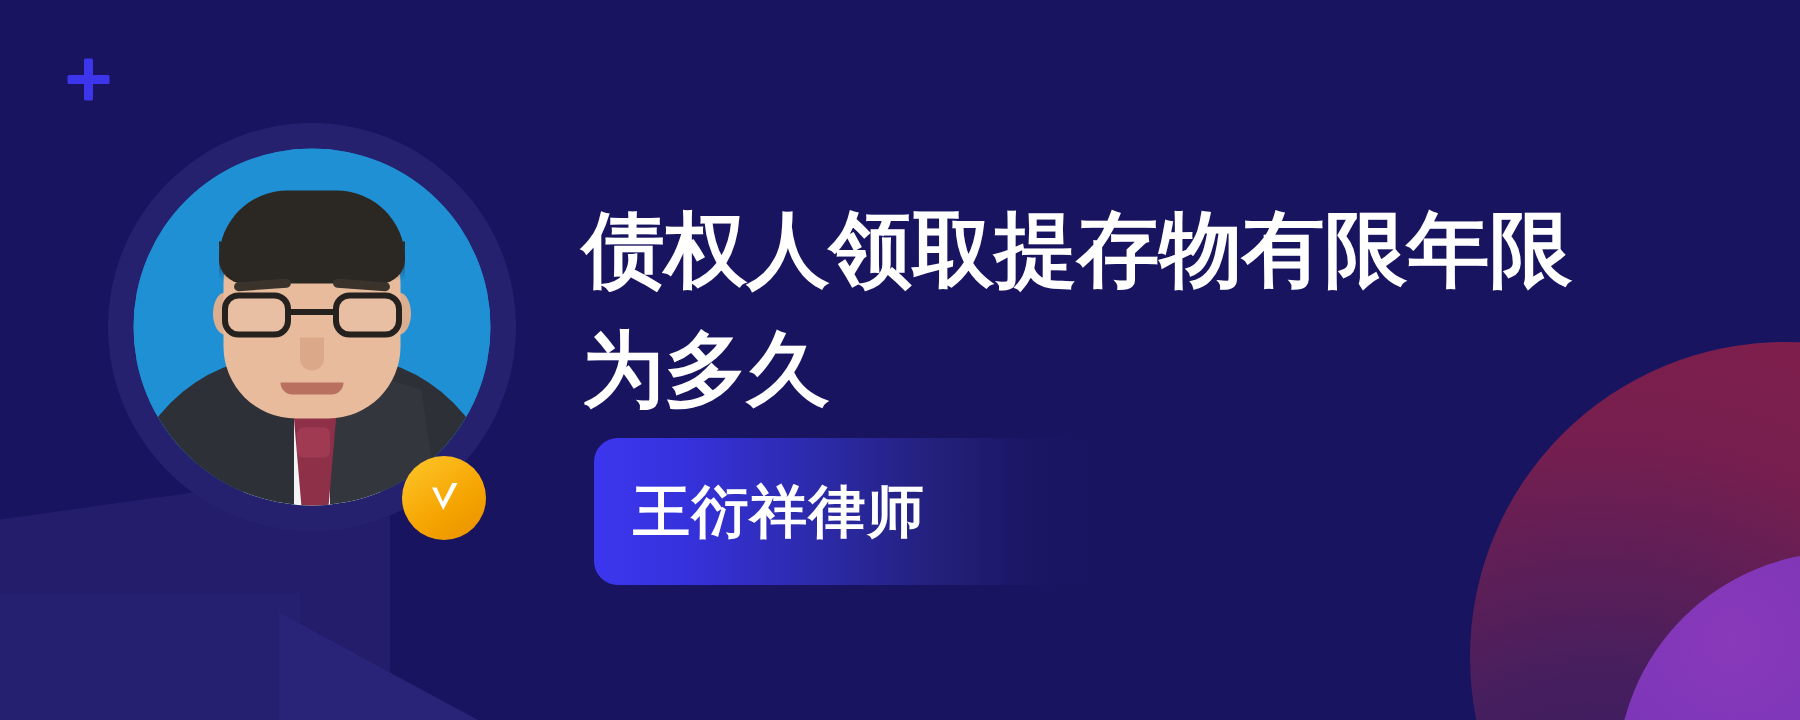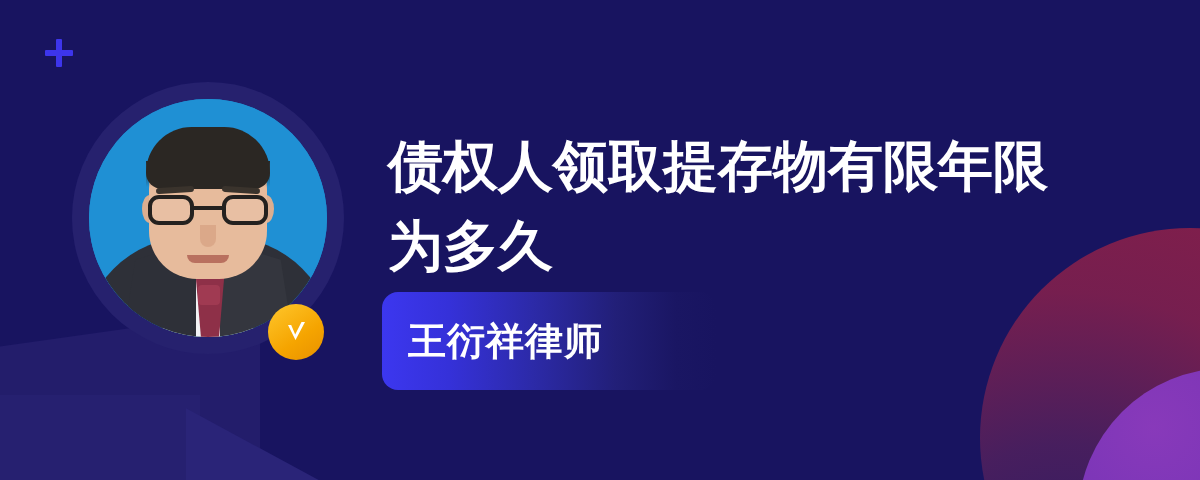--- a/index.html
+++ b/index.html
@@ -218,21 +218,21 @@
     font-size: 55px;
     line-height: 80px;
     font-weight: bold;
     letter-spacing: 0px;
     white-space: pre-wrap;
   }
 
   
   .name-badge {
     position: absolute;
-    left: 382px;
+    left: 396px;
     top: 292px;
     width: 334px;
     height: 98px;
     border-radius: 16px;
     background: linear-gradient(90deg, #3c37ef 0%, #3531d9 20%, #2c2aa8 45%, #221f78 70%, #1a1663 88%, #181460 100%);
     display: flex;
     align-items: center;
   }
   .name-badge-label {
     color: #ffffff;

